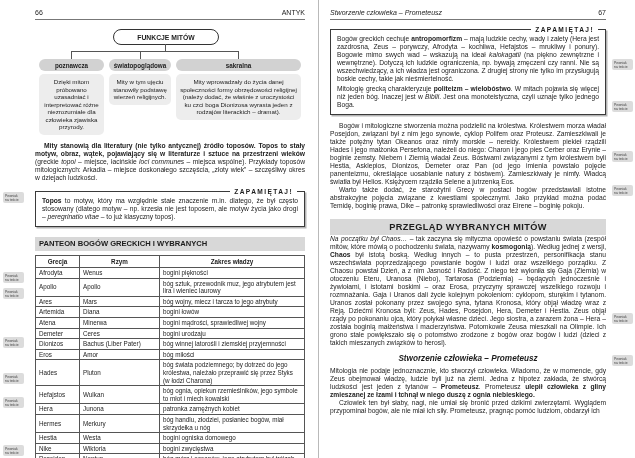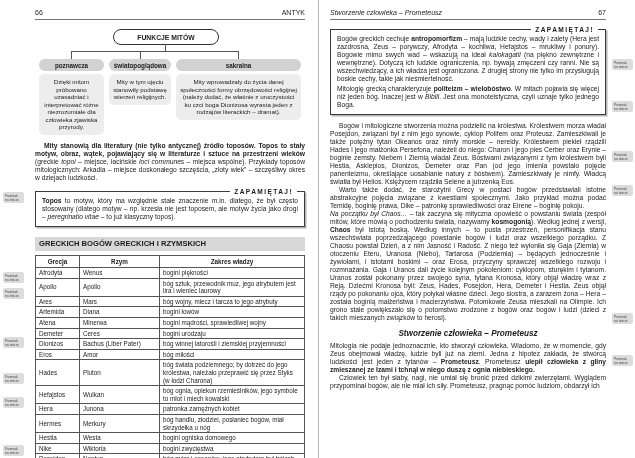--- a/index.html
+++ b/index.html
@@ -163,21 +163,21 @@
       </div>
     </div>
 
     <p class="para indent mt"><span class="rt-b">Mity stanowią dla literatury (nie tylko antycznej) źródło toposów. Topos to stały motyw, obraz, wątek, pojawiający się w literaturze i sztuce na przestrzeni wieków </span><span>(greckie </span><span class="rt-i">topoi</span><span> – miejsce, łacińskie </span><span class="rt-i">loci communes</span><span> – miejsca wspólne). Przykłady toposów mitologicznych: Arkadia – miejsce doskonałego szczęścia, „złoty wiek” – szczęśliwy okres w dziejach ludzkości.</span></p>
 
     <div class="membox">
       <div class="mem-label">ZAPAMIĘTAJ!</div>
       <p class="para"><span class="rt-b">Topos</span><span> to motyw, który ma względnie stałe znaczenie m.in. dlatego, że był często stosowany (dlatego motyw – np. krzesła nie jest toposem, ale motyw życia jako drogi – </span><span class="rt-i">peregrinatio vitae</span><span> – to już klasyczny topos).</span></p>
     </div>
 
-    <div class="secbar">GRECKICH BOGÓW GRECKICH I RZYMSKICH</div>
+    <div class="secbar">PANTEON BOGÓW GRECKICH I WYBRANYCH</div>
 
     <table class="pantheon">
       <colgroup>
           <col class="c1">
           <col class="c2">
           <col class="c3">
         </colgroup>
       <thead>
         <tr>
           <th>Grecja</th>
@@ -274,20 +274,21 @@
 
     <div class="membox">
       <div class="mem-label">ZAPAMIĘTAJ!</div>
       <p class="para"><span>Bogów greckich cechuje </span><span class="rt-b">antropomorfizm</span><span> – mają ludzkie cechy, wady i zalety (Hera jest zazdrosna, Zeus – porywczy, Afrodyta – kochliwa, Hefajstos – mrukliwy i ponury). Bogowie mimo swych wad – wskazują na ideał </span><span class="rt-i">kalokagatii</span><span> (na piękno zewnętrzne i wewnętrzne). Dotyczą ich ludzkie ograniczenia, np. bywają zmęczeni czy ranni. Nie są wszechwiedzący, a ich władza jest ograniczona. Z drugiej strony nie tylko im przysługują boskie cechy, takie jak nieśmiertelność.</span></p>
       <p class="para"><span>Mitologię grecką charakteryzuje </span><span class="rt-b">politeizm – wielobóstwo</span><span>. W mitach pojawia się więcej niż jeden bóg. Inaczej jest w </span><span class="rt-i">Biblii</span><span>. Jest ona monoteistyczna, czyli uznaje tylko jednego Boga.</span></p>
     </div>
 
     <p class="para indent mt">Bogów i mitologiczne stworzenia można podzielić na królestwa. Królestwem morza władał Posejdon, związani był z nim jego synowie, cyklop Polifem oraz Proteusz. Zamieszkiwali je także potężny tytan Okeanos oraz nimfy morskie – nereidy. Królestwem piekieł rządzili Hades i jego małżonka Persefona, należeli do niego: Charon i jego pies Cerber oraz Erynie – boginie zemsty. Niebem i Ziemią władał Zeus. Bóstwami związanymi z tym królestwem byli Hestia, Asklepios, Dionizos, Demeter oraz Pan (od jego imienia powstało pojęcie panenteizmu, określające uosabianie natury z bóstwem). Zamieszkiwały je nimfy. Władcą światła był Helios. Księżycem rządziła Selene a jutrzenką Eos.</p>
     <p class="para indent">Warto także dodać, że starożytni Grecy w postaci bogów przedstawiali istotne abstrakcyjne pojęcia związane z kwestiami społecznymi. Jako przykład można podać Temidę, boginię prawa, Dike – patronkę sprawiedliwości oraz Eirene – boginię pokoju.</p>
 
+    <div class="secbar-center">PRZEGLĄD WYBRANYCH MITÓW</div>
 
     <p class="para"><span class="rt-i">Na początku był Chaos…</span><span> – tak zaczyna się mityczna opowieść o powstaniu świata (zespół mitów, które mówią o pochodzeniu świata, nazywamy </span><span class="rt-b">kosmogonią</span><span>). Według jednej z wersji, </span><span class="rt-b">Chaos</span><span> był istotą boską. Według innych – to pusta przestrzeń, personifikacja stanu wszechświata poprzedzającego powstanie bogów i ludzi oraz wszelkiego porządku. Z Chaosu powstał Dzień, a z nim Jasność i Radość. Z niego też wyłoniła się Gaja (Ziemia) w otoczeniu Eteru, Uranosa (Niebo), Tartarosa (Podziemia) – będących jednocześnie i żywiołami, i istotami boskimi – oraz Erosa, przyczyny sprawczej wszelkiego rozwoju i rozmnażania. Gaja i Uranos dali życie kolejnym pokoleniom: cyklopom, sturękim i tytanom. Uranos został pokonany przez swojego syna, tytana Kronosa, który objął władzę wraz z Reją. Dziećmi Kronosa byli: Zeus, Hades, Posejdon, Hera, Demeter i Hestia. Zeus objął rządy po pokonaniu ojca, który połykał własne dzieci. Jego siostra, a zarazem żona – Hera – została boginią małżeństwa i macierzyństwa. Potomkowie Zeusa mieszkali na Olimpie. Ich grono stale powiększało się o potomstwo zrodzone z bogów oraz bogów i ludzi (dzieci z takich mieszanych związków to herosi).</span></p>
 
     <div class="subhead">Stworzenie człowieka – Prometeusz</div>
     <p class="para"><span>Mitologia nie podaje jednoznacznie, kto stworzył człowieka. Wiadomo, że w momencie, gdy Zeus obejmował władzę, ludzie byli już na ziemi. Jedna z hipotez zakłada, że stwórcą ludzkości jest jeden z tytanów – </span><span class="rt-b">Prometeusz</span><span>. Prometeusz </span><span class="rt-b">ulepił człowieka z gliny zmieszanej ze łzami i tchnął w niego duszę z ognia niebieskiego.</span></p>
     <p class="para indent">Człowiek ten był słaby, nagi, nie umiał się bronić przed dzikimi zwierzętami. Wyglądem przypominał bogów, ale nie miał ich siły. Prometeusz, pragnąc pomóc ludziom, obdarzył ich</p>
   </div>
 
 </div>
 

